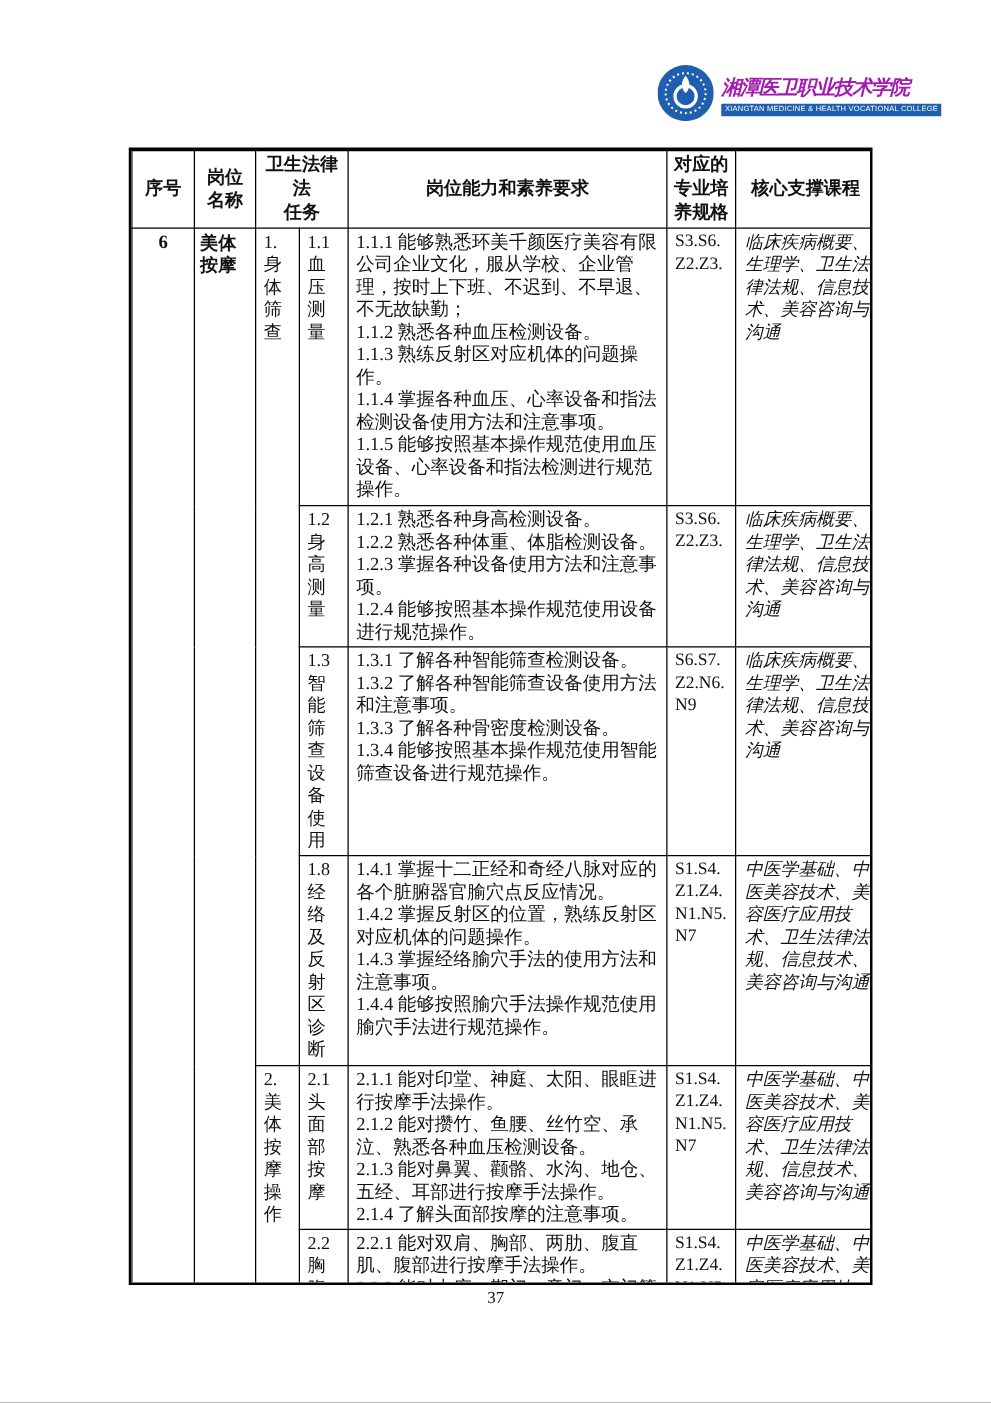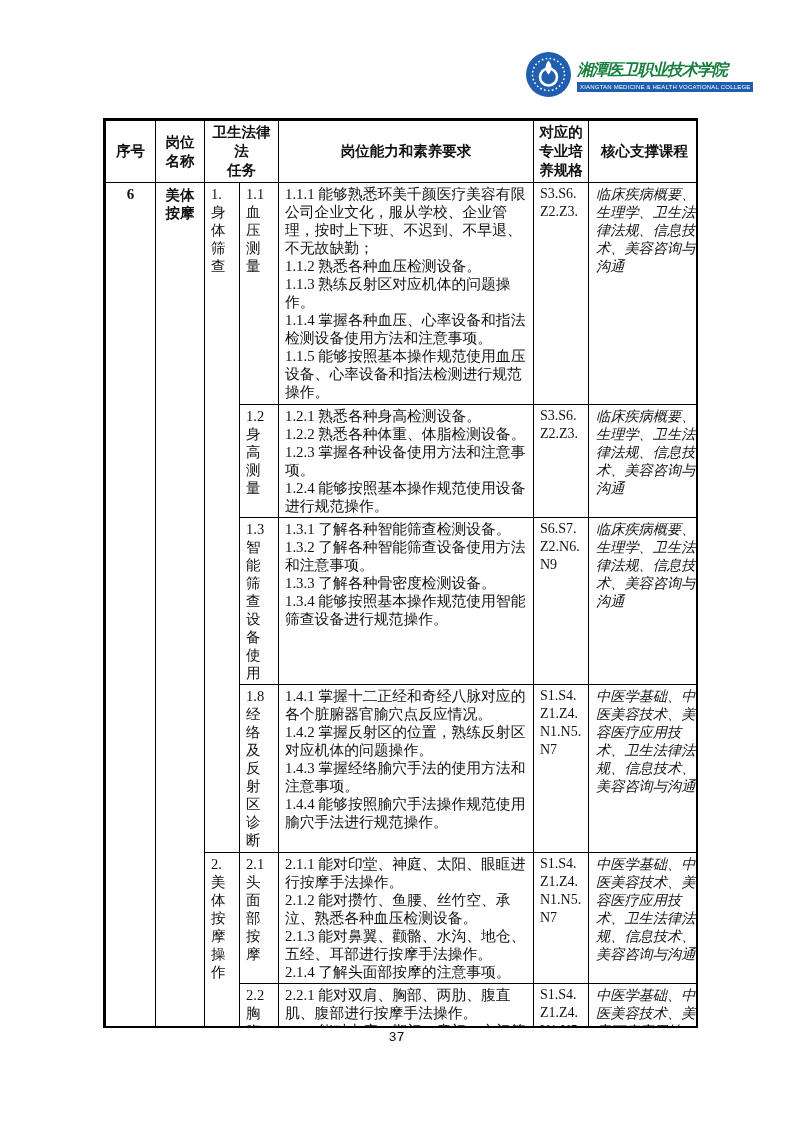--- a/index.html
+++ b/index.html
@@ -5,50 +5,50 @@
   html,body{margin:0;padding:0;background:#888;}
   .page{
     position:relative;width:793px;height:1122px;background:#ffffff;
     font-family:"Liberation Serif","DejaVu Serif",serif;color:#111;overflow:hidden;
     margin:0 auto;
   }
   
   .logo{position:absolute;left:526px;top:52px;display:flex;align-items:center;gap:6px;}
   .logo-text{display:flex;flex-direction:column;}
   .logo-zh{
-    color:#15803d;font-weight:bold;font-size:16px;line-height:18px;
+    color:#a21caf;font-weight:bold;font-size:16px;line-height:18px;
     letter-spacing:-1px;font-style:italic;white-space:nowrap;
   }
   .logo-en{
     margin-top:3px;background:#1f5fae;color:#fff;font-size:6px;line-height:8px;
     padding:1px 3px;letter-spacing:0.2px;white-space:nowrap;
     font-family:"Liberation Sans","DejaVu Sans",sans-serif;font-style:normal;
   }
   
   .table-wrap{
     position:absolute;left:103px;top:118px;width:595px;height:910px;
     border:2px solid #000;box-sizing:border-box;overflow:hidden;background:#fff;
   }
   table{border-collapse:collapse;table-layout:fixed;width:100%;}
   td,th{border:1px solid #000;vertical-align:top;box-sizing:border-box;
     font-size:14.5px;line-height:18px;padding:2px 4px;overflow:hidden;}
   th{vertical-align:middle;text-align:center;font-weight:bold;white-space:pre-line;
      font-size:14.5px;line-height:19px;padding:2px 1px;}
   .c-serial{text-align:center;font-weight:bold;font-size:15px;}
-  .c-pos{text-align:center;font-weight:bold;white-space:pre-line;padding-top:3px;}
+  .c-pos{font-weight:bold;white-space:pre-line;padding-top:3px;}
   .c-task,.c-sub{white-space:pre-line;padding:2px 2px 2px 6px;font-size:14.5px;}
   .c-abil{padding:2px 4px 2px 6px;font-size:14.8px;}
   .c-abil div{margin:0;}
   .c-spec{white-space:pre-line;padding:2px 2px 2px 6px;font-size:14px;}
   .c-course{padding:2px 2px 2px 7px;font-size:14.2px;font-style:italic;}
   tr.h-head{height:54px;} tr.r1{height:222px;} tr.r2{height:109px;}
   tr.r3{height:160px;} tr.r4{height:168px;} tr.r5{height:128px;} tr.r6{height:80px;}
   
   .page-num{position:absolute;top:1030px;left:0;width:100%;text-align:center;
-    font-size:13.5px;color:#111;font-family:Liberation Mono, monospace;}
+    font-size:13.5px;color:#111;}
 </style>
 </head>
 <body>
 
 <div class="page">
 
   <div class="logo">
     <span>
       <svg width="45" height="45" viewBox="0 0 45 45">
         <circle cx="22.5" cy="22.5" r="22.5" fill="#1f5fae"></circle>

